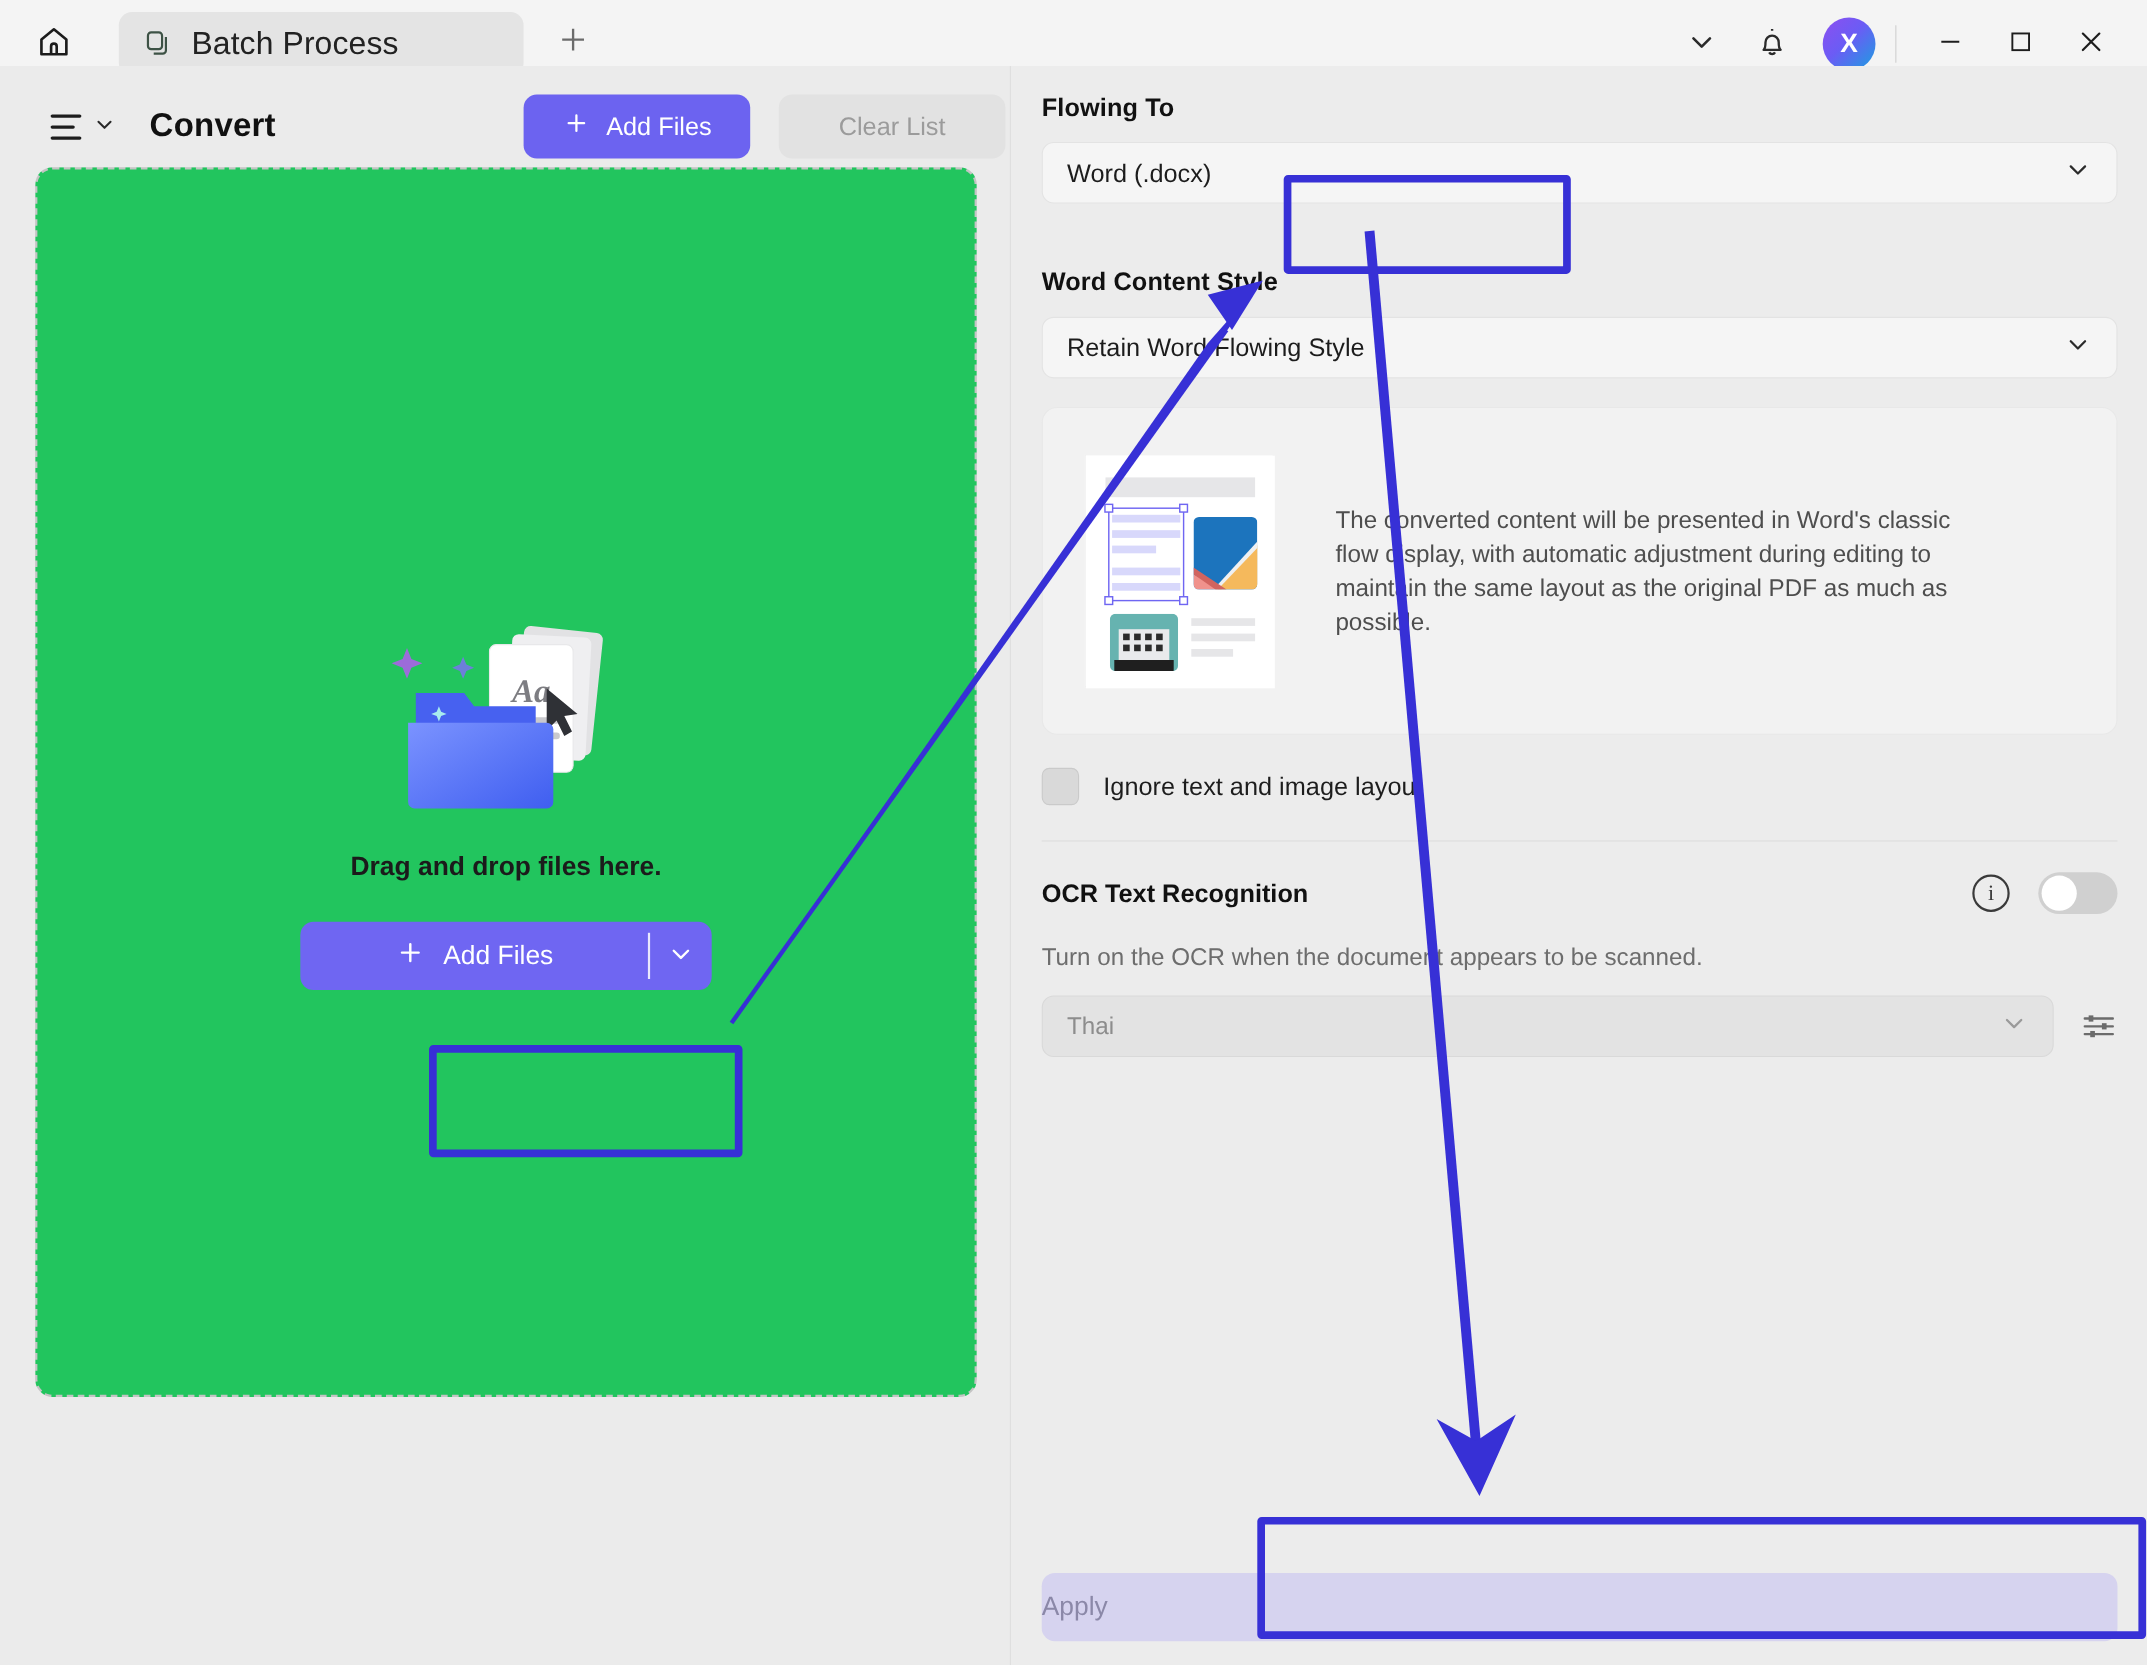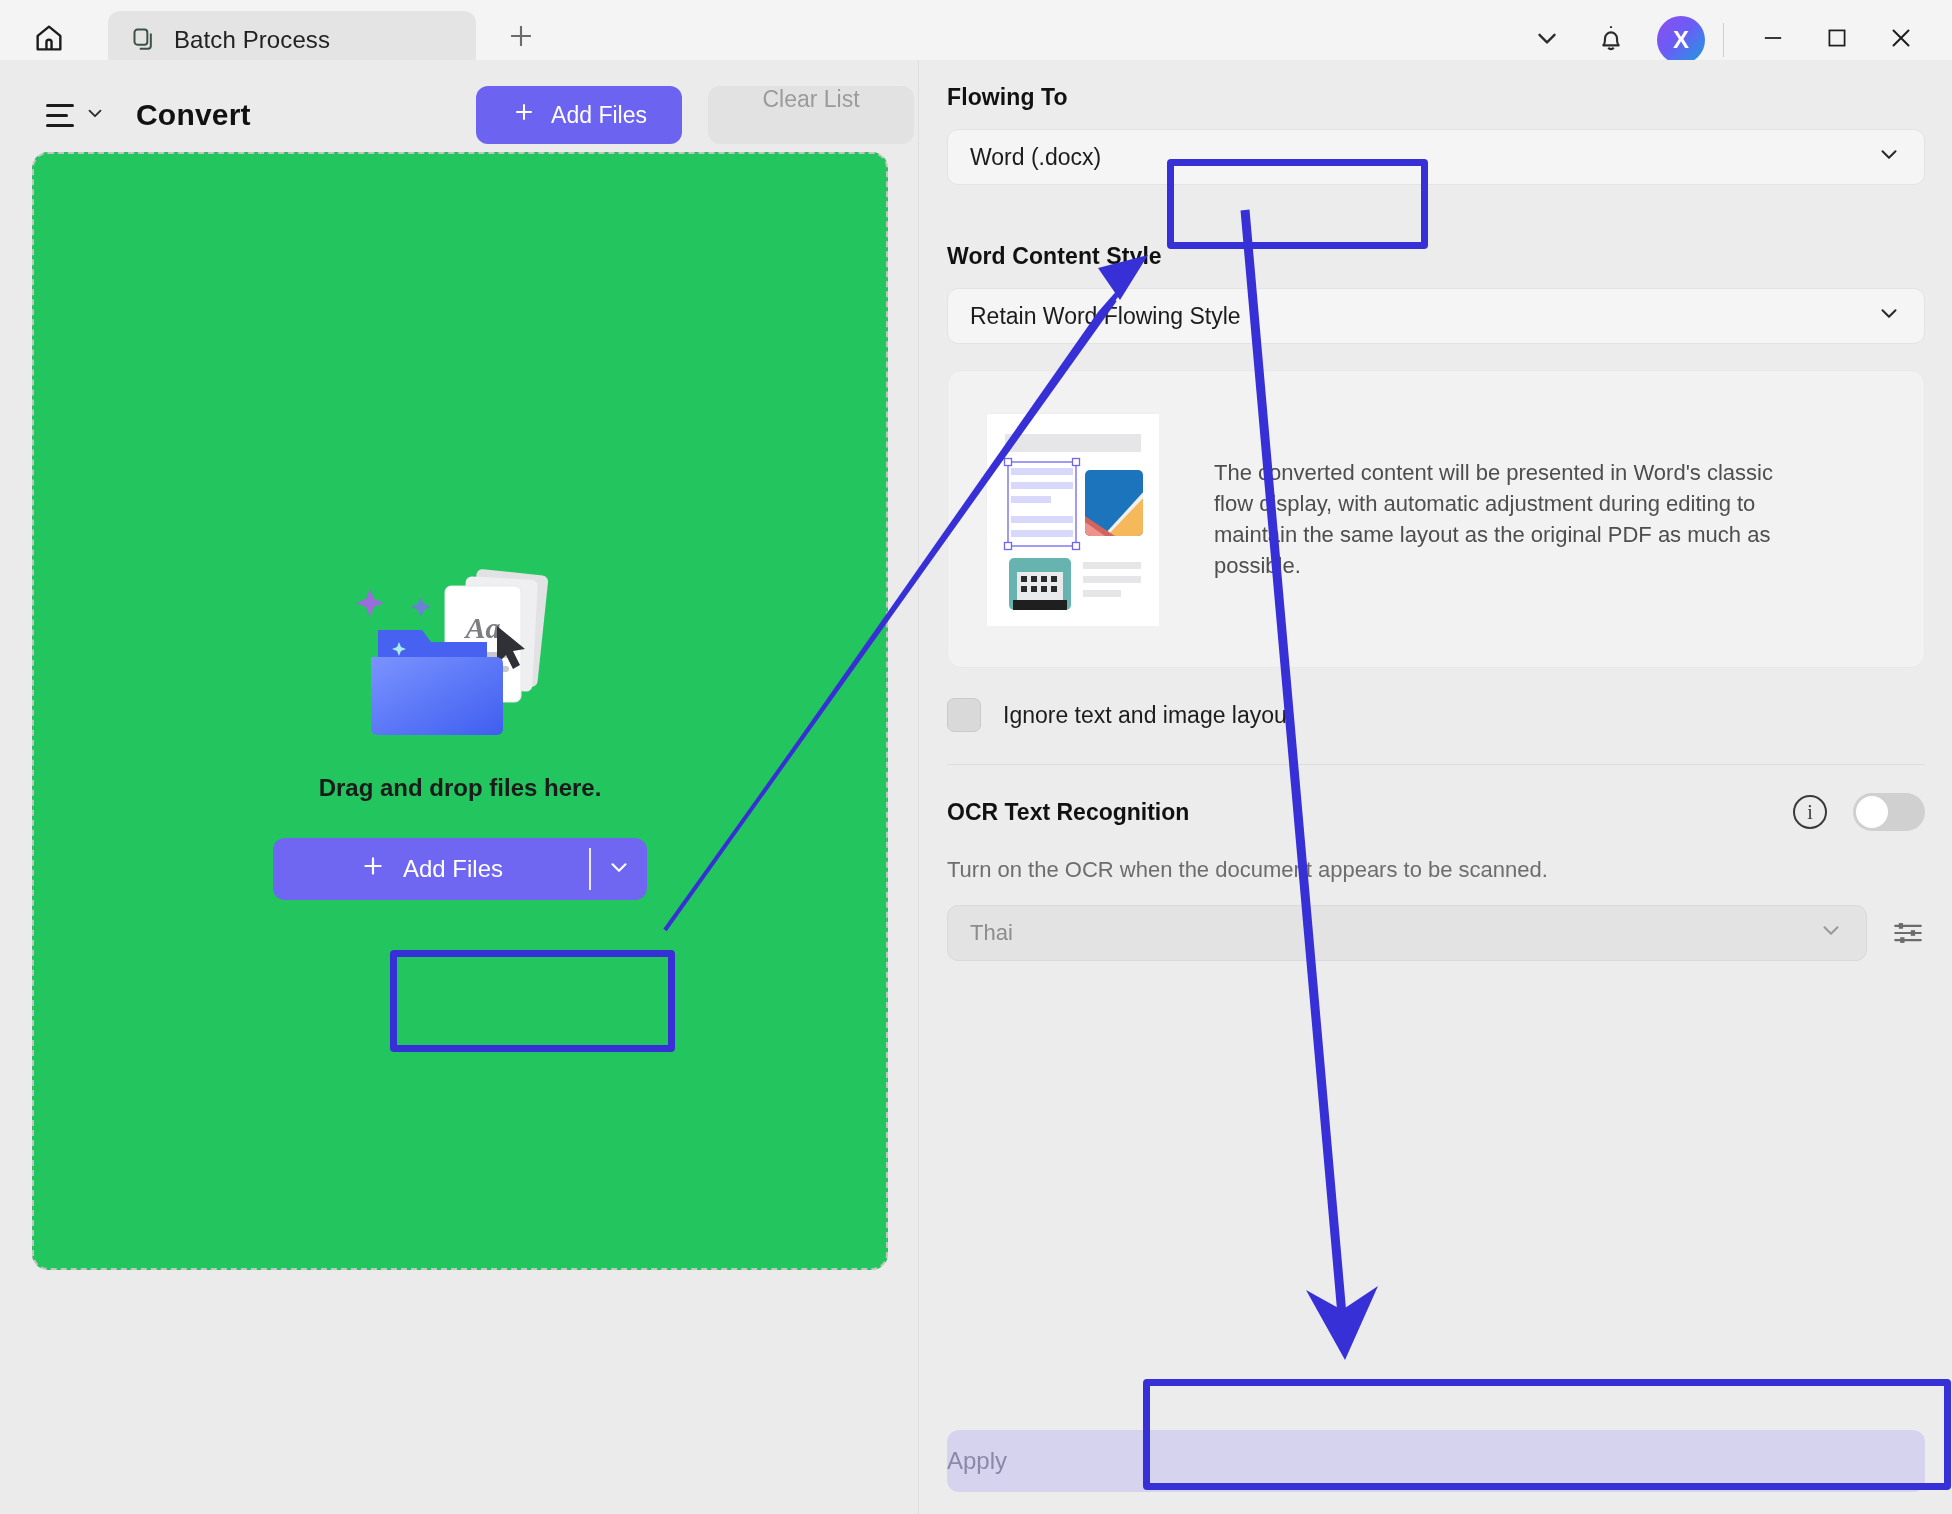--- a/index.html
+++ b/index.html
@@ -29,21 +29,21 @@
   }
   .tab {
     margin-left: 32px;
     width: 368px; height: 58px;
     background: #e4e4e4;
     border-radius: 12px;
     display: flex; align-items: center;
     padding-left: 22px;
   }
   .tab-icon { width: 30px; height: 28px; position: relative; margin-right: 14px; }
-  .tab-label { font-size: 24px; color: #222; letter-spacing: .1px; }
+  .tab-label { font-size: 29px; color: #222; letter-spacing: .1px; }
   .newtab {
     margin-left: 22px; width: 46px; height: 46px;
     display: flex; align-items: center; justify-content: center;
     font-size: 34px; color: #6b6b6b; font-weight: 300;
   }
   .tb-right {
     margin-left: auto; display: flex; align-items: center;
     height: 80px; padding-right: 22px;
   }
   .tb-icon {
@@ -89,21 +89,21 @@
   .head-btns { margin-left: auto; display: flex; align-items: center; padding-right: 20px; gap: 26px; }
   .btn-add-top {
     width: 206px; height: 58px; border-radius: 12px;
     background: #6c63f0; color: #fff;
     display: flex; align-items: center; justify-content: center; gap: 14px;
     font-size: 23px; border: none; cursor: pointer;
   }
   .btn-clear {
     width: 206px; height: 58px; border-radius: 12px;
     background: #e2e2e2; color: #9b9b9b;
-    display: flex; justify-content: center;
+    display: flex; align-items: center; justify-content: center;
     font-size: 23px; border: none; cursor: default;
   }
   .dropzone {
     position: absolute; left: 32px; top: 92px;
     width: 856px; height: 1118px;
     border: 2px dashed #c4c4c4;
     border-radius: 16px;
     background: #22c55e;
   }
   .dz-inner {

